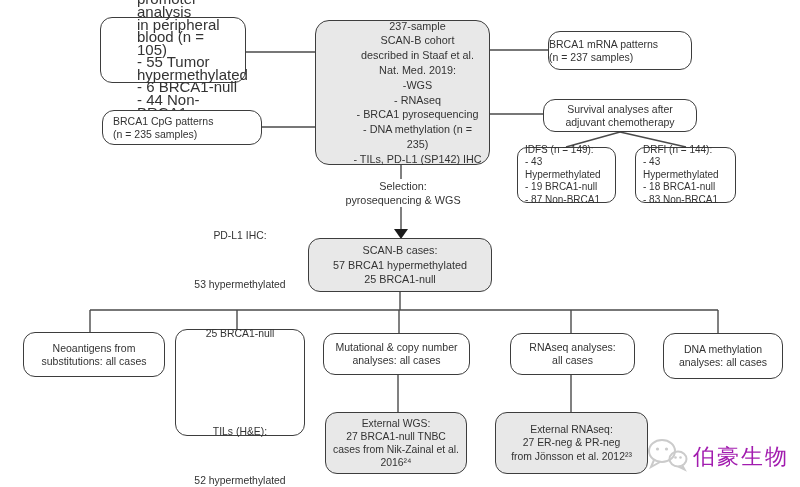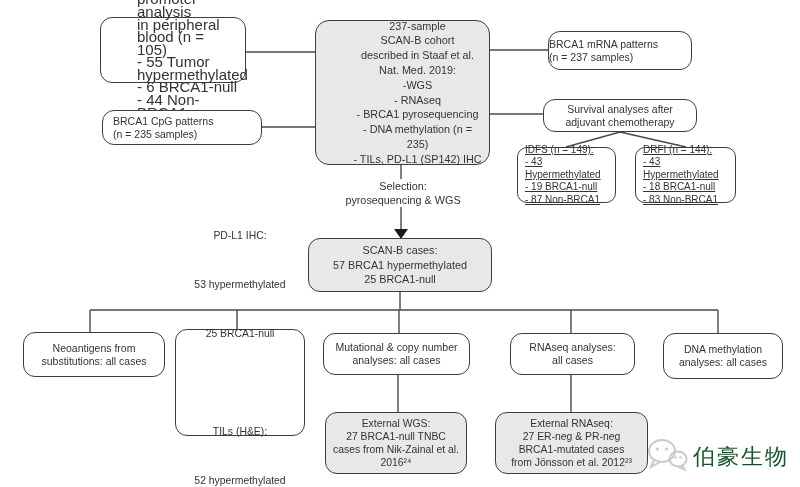--- a/index.html
+++ b/index.html
@@ -16,31 +16,31 @@
     background: #ffffff;
     color: #333333;
     font-size: 10.5px; line-height: 12.9px;
     display: flex; flex-direction: column; justify-content: center;
     padding: 2px 7px;
   }
   .box.gray { background: #e8e8e8; }
   .box.center { text-align: center; }
   .box.left { text-align: left; }
   .box.big { font-size: 10.8px; line-height: 14.8px; border-radius: 14px; }
-  .box.small { font-size: 10px; line-height: 12.4px; border-radius: 10px; text-decoration: underline; }
+  .box.small { font-size: 10px; line-height: 12.4px; border-radius: 10px; }
   .box.mid { font-size: 10.4px; line-height: 13.1px; }
   .label {
     position: absolute; color: #333333; text-align: center;
     font-size: 10.8px; line-height: 13.5px;
   }
   svg.connectors { position: absolute; left: 0; top: 0; width: 800px; height: 487px; }
   .watermark {
     position: absolute; left: 646px; top: 436px;
     display: flex; align-items: center; gap: 5px;
-    color: #14532d; font-size: 22px; letter-spacing: 2px;
+    color: #a21caf; font-size: 22px; letter-spacing: 2px;
   }
 </style>
 </head>
 <body>
 
 <div class="stage">
 
   <svg class="connectors" viewBox="0 0 800 487" fill="none">
     <g stroke="#4a4a4a" stroke-width="1.4">
       <line x1="246" y1="52" x2="315" y2="52"></line>
@@ -157,21 +157,20 @@
   <div class="box gray center mid" style="left:325px; top:412px; width:142px; height:62px;">
       <div>External WGS:</div>
       <div>27 BRCA1-null TNBC</div>
       <div>cases from Nik-Zainal et al.</div>
       <div>2016²⁴</div>
     </div>
 
   <div class="box gray center mid" style="left:495px; top:412px; width:153px; height:62px;">
       <div>External RNAseq:</div>
       <div>27 ER-neg &amp; PR-neg</div>
-      <div>BRCA1-mutated cases</div>
       <div>from Jönsson et al. 2012²³</div>
     </div>
 
   <div class="watermark">
     <span>
       <svg width="42" height="36" viewBox="0 0 42 36" fill="none">
         <g stroke="#cbcbcb" stroke-width="2">
           <ellipse cx="16" cy="15" rx="13" ry="11"></ellipse>
           <path d="M8 24 L5 31 L14 26"></path>
           <ellipse cx="32" cy="23" rx="8.5" ry="7.5"></ellipse>

